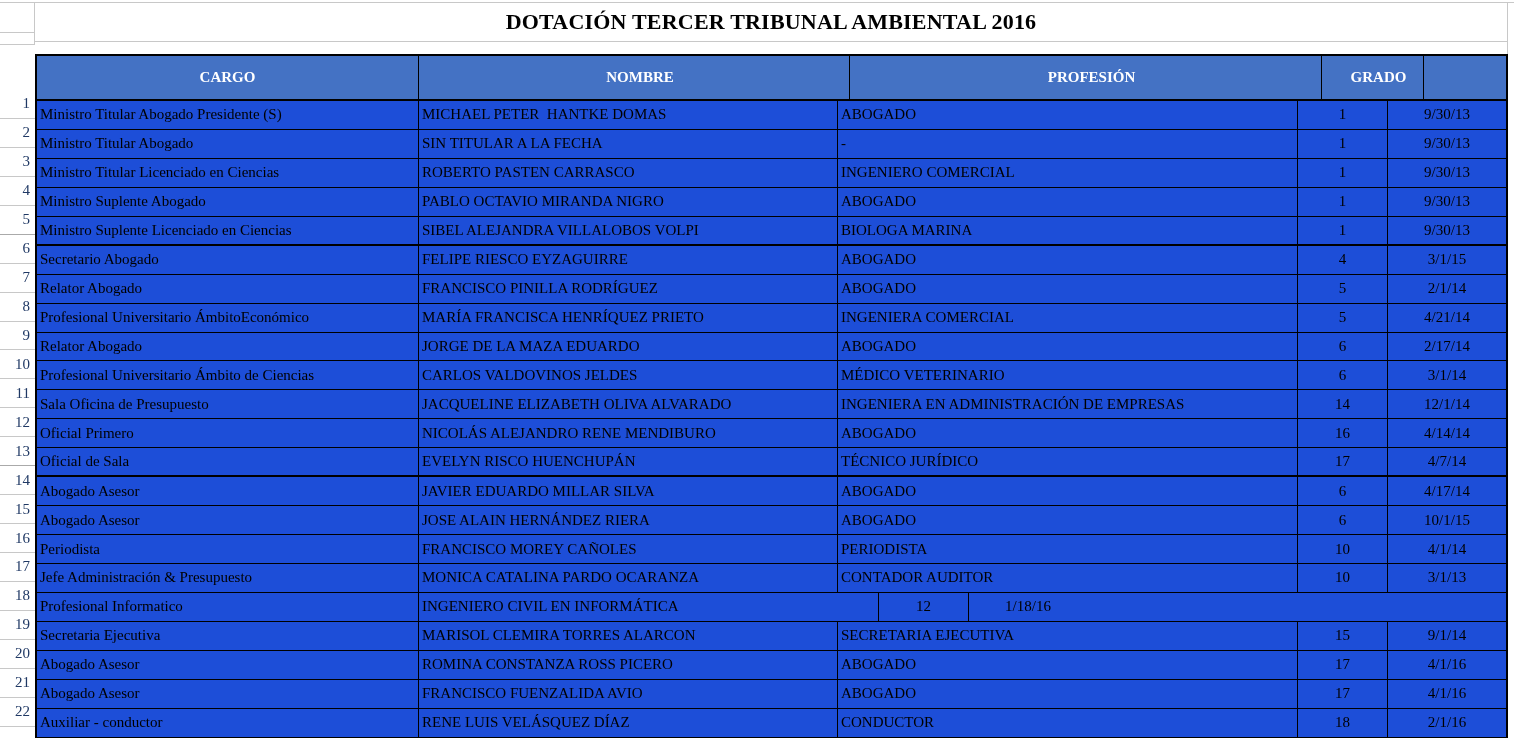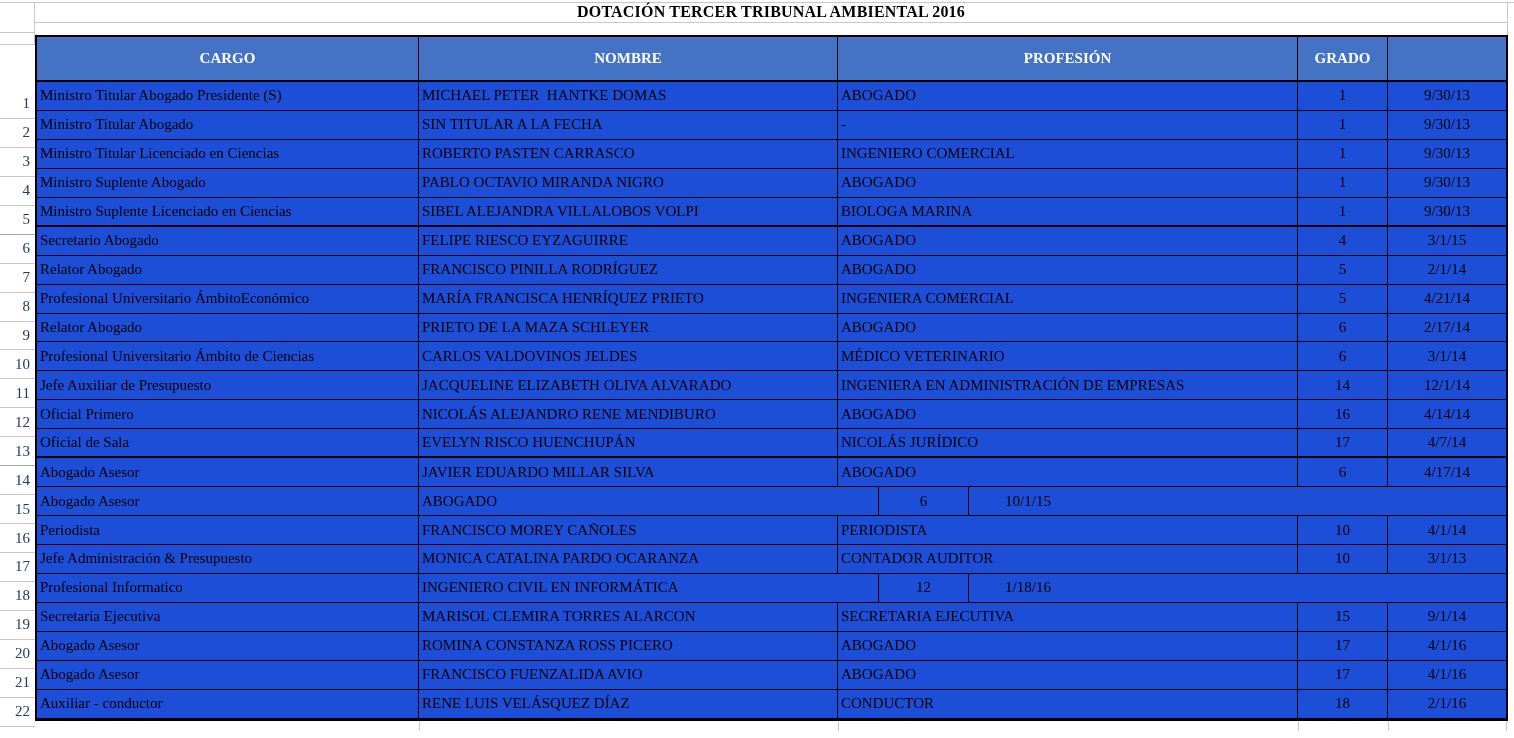--- a/index.html
+++ b/index.html
@@ -34,40 +34,41 @@
     height: 28.95px;
     font-size: 15px;
     color: #1f3864;
     padding-right: 5px;
   }
   
   .main {
     position: absolute; left: 35px; top: 2px; width: 1473px;
   }
   .title-row {
-    height: 21px;
+    height: 40px;
     border-bottom: 1px solid #c8c8c8;
     border-right: 1px solid #c8c8c8;
     display: flex; align-items: center; justify-content: center;
-    font-size: 16px; font-weight: bold; letter-spacing: 0.2px;
+    font-size: 22px; font-weight: bold; letter-spacing: 0.2px;
   }
   .spacer-row {
     height: 12px;
     border-right: 1px solid #c8c8c8;
   }
   
   .table {
     border: 2px solid #000;
     width: 1473px;
   }
   .header-row {
     display: flex;
     height: 45px;
     background: #4472c4;
     border-bottom: 2px solid #000;
+    gap: 12px;
   }
   .hcell {
     color: #ffffff;
     font-weight: bold;
     font-size: 15px;
     display: flex; align-items: center; justify-content: center;
     text-align: center;
     line-height: 1.15;
     border-right: 1px solid #000;
   }
@@ -198,62 +199,63 @@
   </div>
           <div class="trow">
     <div class="tcell col-cargo">Profesional Universitario ÁmbitoEconómico</div>
     <div class="tcell col-nombre">MARÍA FRANCISCA HENRÍQUEZ PRIETO</div>
     <div class="tcell col-profesion">INGENIERA COMERCIAL</div>
     <div class="tcell col-grado">5</div>
     <div class="tcell col-fecha">4/21/14</div>
   </div>
           <div class="trow">
     <div class="tcell col-cargo">Relator Abogado</div>
-    <div class="tcell col-nombre">PRIETO DE LA MAZA SCHLEYER</div>
+    <div class="tcell col-nombre">JORGE DE LA MAZA EDUARDO</div>
     <div class="tcell col-profesion">ABOGADO</div>
     <div class="tcell col-grado">6</div>
     <div class="tcell col-fecha">2/17/14</div>
   </div>
           <div class="trow">
     <div class="tcell col-cargo">Profesional Universitario Ámbito de Ciencias</div>
     <div class="tcell col-nombre">CARLOS VALDOVINOS JELDES</div>
     <div class="tcell col-profesion">MÉDICO VETERINARIO</div>
     <div class="tcell col-grado">6</div>
     <div class="tcell col-fecha">3/1/14</div>
   </div>
           <div class="trow">
-    <div class="tcell col-cargo">Jefe Auxiliar de Presupuesto</div>
+    <div class="tcell col-cargo">Sala Oficina de Presupuesto</div>
     <div class="tcell col-nombre">JACQUELINE ELIZABETH OLIVA ALVARADO</div>
     <div class="tcell col-profesion">INGENIERA EN ADMINISTRACIÓN DE EMPRESAS</div>
     <div class="tcell col-grado">14</div>
     <div class="tcell col-fecha">12/1/14</div>
   </div>
           <div class="trow">
     <div class="tcell col-cargo">Oficial Primero</div>
     <div class="tcell col-nombre">NICOLÁS ALEJANDRO RENE MENDIBURO</div>
     <div class="tcell col-profesion">ABOGADO</div>
     <div class="tcell col-grado">16</div>
     <div class="tcell col-fecha">4/14/14</div>
   </div>
           <div class="trow group-end">
     <div class="tcell col-cargo">Oficial de Sala</div>
     <div class="tcell col-nombre">EVELYN RISCO HUENCHUPÁN</div>
-    <div class="tcell col-profesion">NICOLÁS JURÍDICO</div>
+    <div class="tcell col-profesion">TÉCNICO JURÍDICO</div>
     <div class="tcell col-grado">17</div>
     <div class="tcell col-fecha">4/7/14</div>
   </div>
           <div class="trow">
     <div class="tcell col-cargo">Abogado Asesor</div>
     <div class="tcell col-nombre">JAVIER EDUARDO MILLAR SILVA</div>
     <div class="tcell col-profesion">ABOGADO</div>
     <div class="tcell col-grado">6</div>
     <div class="tcell col-fecha">4/17/14</div>
   </div>
           <div class="trow">
     <div class="tcell col-cargo">Abogado Asesor</div>
+    <div class="tcell col-nombre">JOSE ALAIN HERNÁNDEZ RIERA</div>
     <div class="tcell col-profesion">ABOGADO</div>
     <div class="tcell col-grado">6</div>
     <div class="tcell col-fecha">10/1/15</div>
   </div>
           <div class="trow">
     <div class="tcell col-cargo">Periodista</div>
     <div class="tcell col-nombre">FRANCISCO MOREY CAÑOLES</div>
     <div class="tcell col-profesion">PERIODISTA</div>
     <div class="tcell col-grado">10</div>
     <div class="tcell col-fecha">4/1/14</div>

